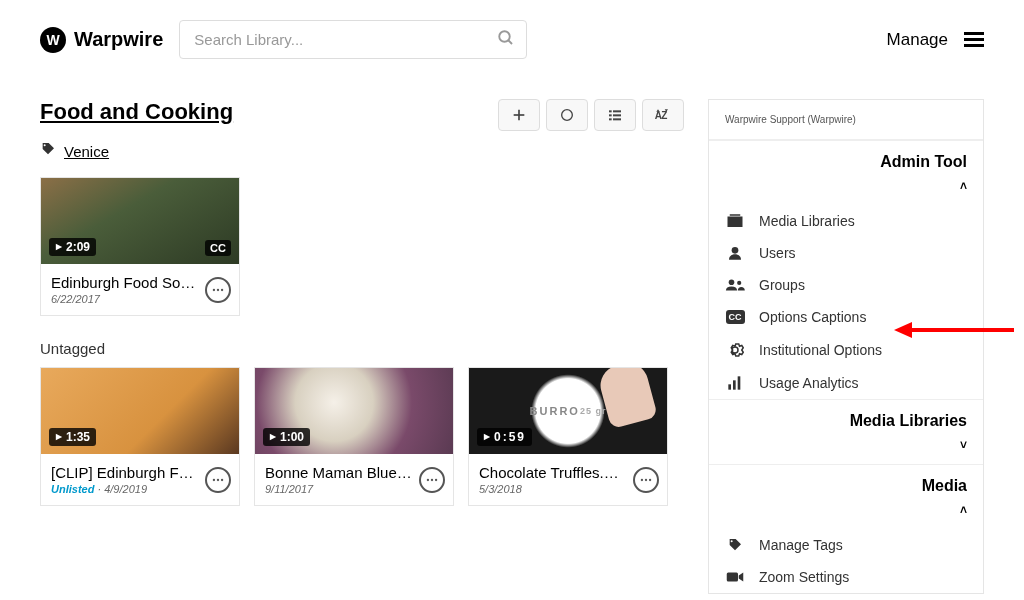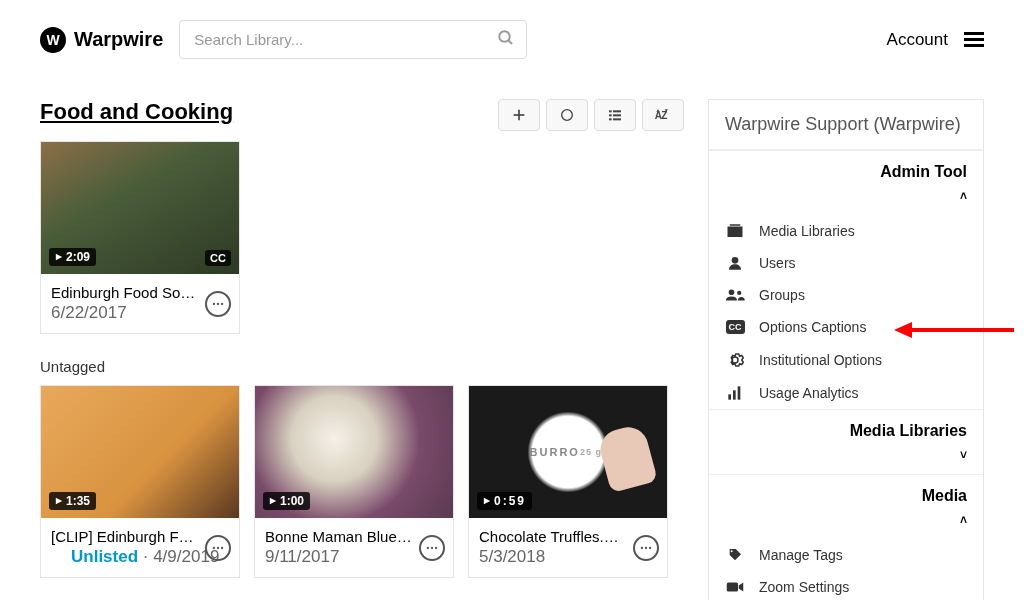--- a/index.html
+++ b/index.html
@@ -20,34 +20,34 @@
     .page-title { font-size: 22px; font-weight: 700; color: #000; text-decoration: underline; margin-bottom: 8px; }
     .toolbar { display: flex; align-items: flex-start; justify-content: space-between; margin-bottom: 8px; }
     .toolbar-buttons { display: flex; gap: 6px; }
     .toolbar-btn { width: 42px; height: 32px; border: 1px solid #ddd; border-radius: 4px; background: #f8f8f8; display: flex; align-items: center; justify-content: center; cursor: pointer; color: #555; }
 
     .tag-row { display: flex; align-items: center; gap: 8px; margin-bottom: 16px; color: #333; }
     .tag-link { text-decoration: underline; color: #000; font-size: 15px; }
 
     .media-grid { display: flex; gap: 14px; flex-wrap: wrap; }
     .media-card { width: 200px; border: 1px solid #e5e5e5; background: #fff; }
-    .thumb { width: 100%; height: 132px; position: relative; background: #ccc; display: flex; align-items: center; justify-content: center; overflow: hidden; }
+    .thumb { width: 100%; height: 86px; position: relative; background: #ccc; display: flex; align-items: center; justify-content: center; overflow: hidden; }
     .thumb-badge { position: absolute; bottom: 8px; left: 8px; background: rgba(0,0,0,0.8); color: #fff; font-size: 12px; font-weight: 700; padding: 2px 6px; border-radius: 3px; display: flex; align-items: center; gap: 3px; }
     .cc-badge { position: absolute; bottom: 8px; right: 8px; background: rgba(0,0,0,0.8); color: #fff; font-size: 11px; font-weight: 700; padding: 2px 5px; border-radius: 3px; }
     .card-body { padding: 10px; position: relative; }
     .card-title { font-size: 15px; color: #000; white-space: nowrap; overflow: hidden; text-overflow: ellipsis; padding-right: 30px; }
-    .card-meta { font-size: 17px; color: #666; margin-top: 2px; }
-    .card-unlisted { color: #0099cc; font-weight: 600; margin-left: 20px; }
+    .card-meta { font-size: 11px; color: #666; margin-top: 2px; font-style: italic; }
+    .card-unlisted { color: #0099cc; font-weight: 600; }
     .card-menu { position: absolute; right: 8px; top: 50%; transform: translateY(-50%); width: 26px; height: 26px; border: 2px solid #555; border-radius: 50%; display: flex; align-items: center; justify-content: center; cursor: pointer; }
     .card-menu svg { width: 14px; height: 14px; }
 
     .section-label { font-size: 15px; color: #333; margin: 24px 0 10px; }
 
     .sidebar { width: 276px; border: 1px solid #e5e5e5; flex-shrink: 0; }
-    .sidebar-header { font-size: 18px; color: #555; padding: 14px 16px; border-bottom: 1px solid #eee; }
+    .sidebar-header { font-size: 10px; color: #555; padding: 14px 16px; border-bottom: 1px solid #eee; }
     .sidebar-title { font-size: 16px; font-weight: 700; color: #000; display: flex; align-items: flex-end; gap: 8px; padding: 12px 16px; flex-direction: column; }
     .sidebar-item { display: flex; align-items: center; gap: 14px; padding: 8px 16px; font-size: 14px; color: #333; cursor: pointer; }
     .sidebar-icon { width: 20px; display: flex; align-items: center; justify-content: center; }
     .chevron { font-size: 12px; }
 
     .arrow-pointer { position: absolute; right: 10px; top: 322px; width: 120px; height: 16px; }
     .arrow-line { position: absolute; top: 6px; right: 0; width: 105px; height: 4px; background: #ff0000; }
     .arrow-head { position: absolute; left: 0; top: 0; width: 0; height: 0; border-right: 18px solid #ff0000; border-top: 8px solid transparent; border-bottom: 8px solid transparent; }
 
     
@@ -72,21 +72,21 @@
   <div class="search-box">
     <input class="search-input" type="text" placeholder="Search Library..." style="">
     <span class="search-icon">
       <svg width="18" height="18" viewBox="0 0 24 24" fill="none" stroke="#999" stroke-width="2.5">
           <circle cx="10" cy="10" r="7"></circle>
           <line x1="20" y1="20" x2="15" y2="15"></line>
         </svg>
     </span>
   </div>
   <div class="account-area">
-    <span>Account</span>
+    <span>Manage</span>
     <div class="hamburger">
       <span></span>
         <span></span>
         <span></span>
     </div>
   </div>
 </div>
 
 <div class="main">
   <div class="content">
@@ -120,20 +120,28 @@
           <svg width="20" height="16" viewBox="0 0 24 18" fill="#444">
               <text x="2" y="14" font-size="12" font-weight="700">A</text>
               <text x="10" y="14" font-size="12" font-weight="700">Z</text>
               <path d="M 6 2 L 8 5 L 4 5 Z"></path>
               <path d="M 16 2 L 18 5 L 14 5 Z" transform="rotate(180 16 3.5)"></path>
             </svg>
         </div>
       </div>
     </div>
 
+    <div class="tag-row">
+      <span>
+        <svg width="16" height="16" viewBox="0 0 24 24" fill="#333">
+            <path d="M21 11L13 3H4v9l8 8 9-9zM7 8a1.5 1.5 0 110-3 1.5 1.5 0 010 3z"></path>
+          </svg>
+      </span>
+      <a class="tag-link">Venice</a>
+    </div>
 
     <div class="media-grid" id="tagged-grid">
         <div class="media-card">
           <div class="thumb thumb-1">
             <div class="thumb-badge">
               <svg width="8" height="8" viewBox="0 0 10 10" fill="#fff">
                 <path d="M1 1 L9 5 L1 9 Z"></path>
               </svg>
               <span>2:09</span>
             </div>

